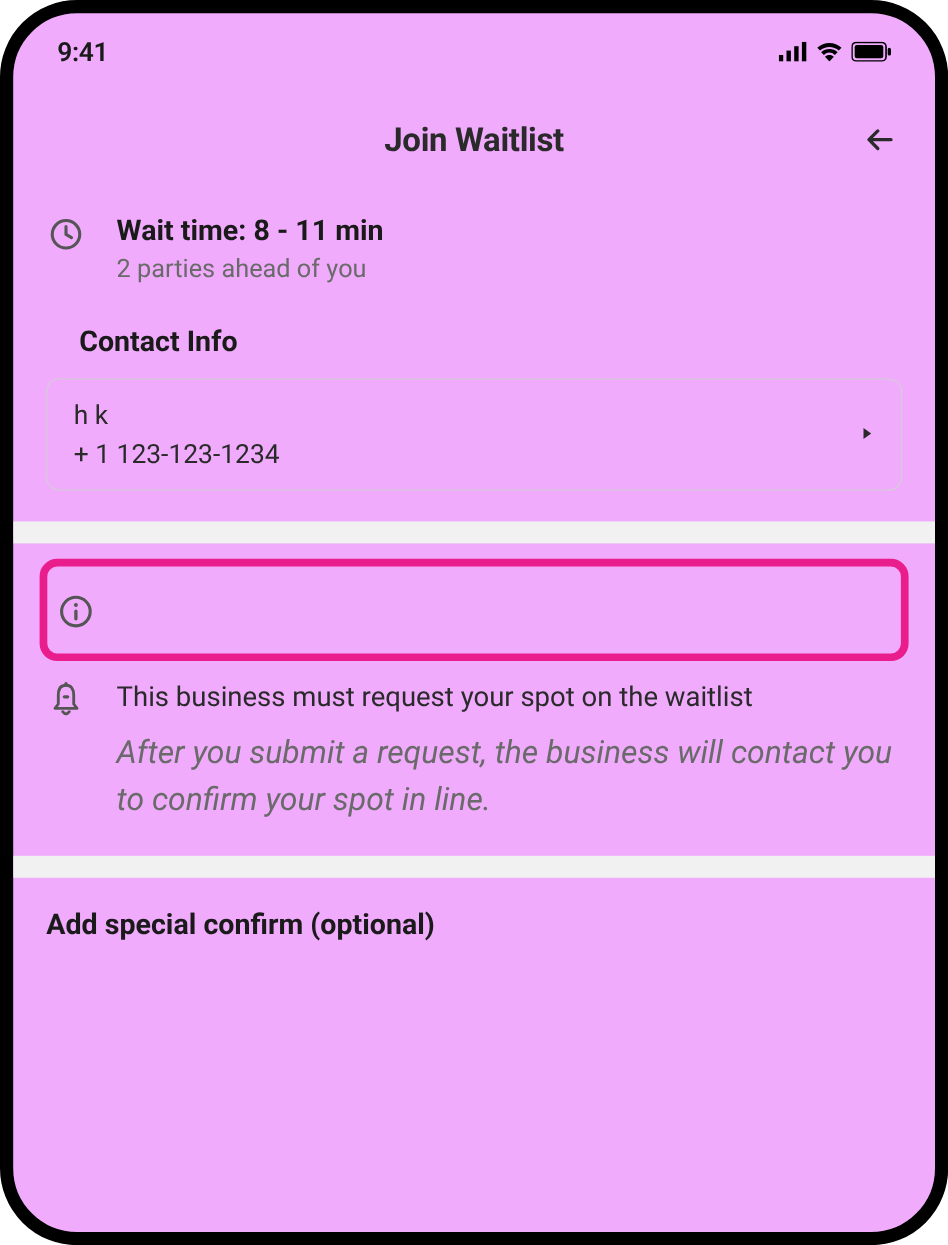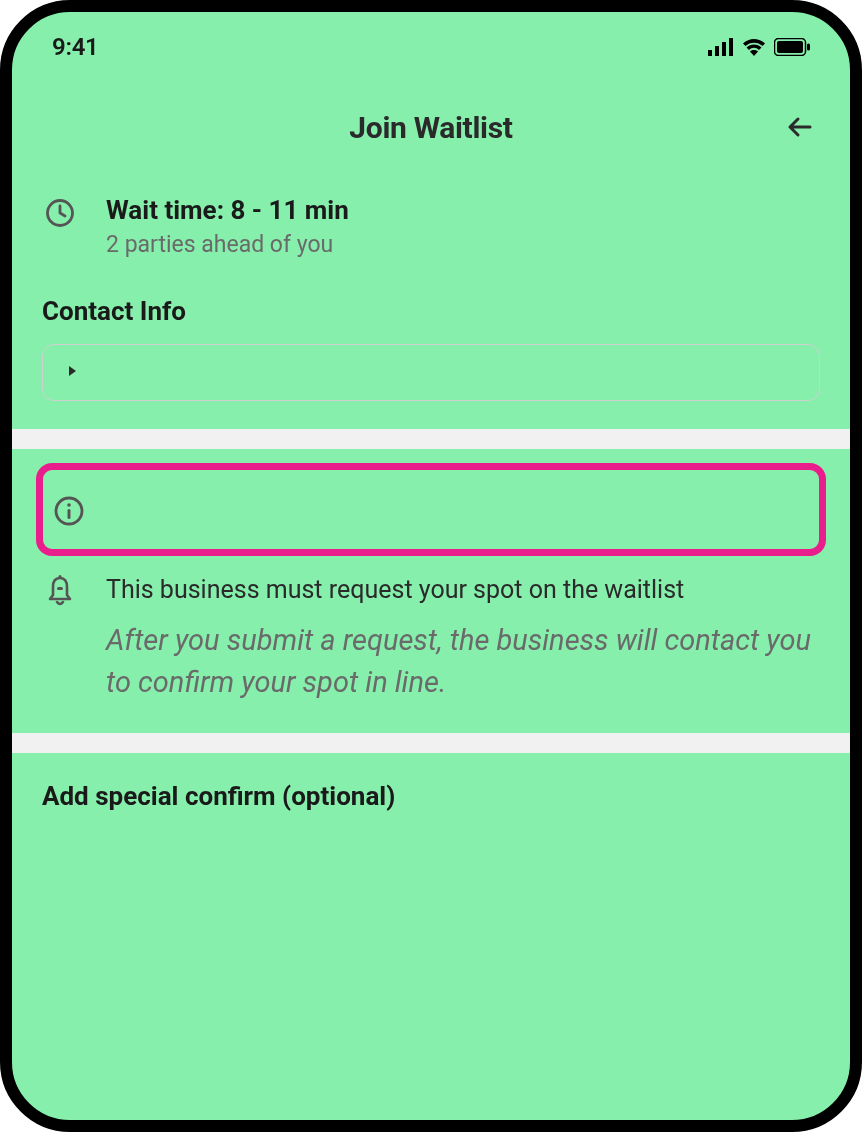--- a/index.html
+++ b/index.html
@@ -12,21 +12,21 @@
       background: #fff;
       width: 862px;
       height: 1132px;
       overflow: hidden;
     }
     .device-frame {
       width: 862px;
       height: 1132px;
       border: 12px solid #000;
       border-radius: 70px;
-      background: #86efac;
+      background: #f0abfc;
       overflow: hidden;
       position: relative;
     }
     .status-bar {
       display: flex;
       justify-content: space-between;
       align-items: center;
       padding: 18px 40px 8px 40px;
       height: 60px;
     }
@@ -98,20 +98,21 @@
     .info-sub {
       font-size: 23px;
       color: #6a6a6a;
     }
     .section-label {
       font-size: 26px;
       font-weight: 700;
       color: #1a1a1a;
       margin-top: 20px;
       margin-bottom: 18px;
+      margin-left: 30px;
     }
     .contact-card {
       border: 1.5px solid #d0d0d0;
       border-radius: 12px;
       padding: 18px 24px;
       display: flex;
       align-items: center;
       justify-content: space-between;
       cursor: pointer;
     }
@@ -231,20 +232,24 @@
       </div>
       <div class="info-text">
         <div class="info-title">Wait time: 8 - 11 min</div>
         <div class="info-sub">2 parties ahead of you</div>
       </div>
     </div>
 
     <div class="section-label">Contact Info</div>
 
     <div class="contact-card">
+      <div class="contact-left">
+        <div class="contact-name">h k</div>
+        <div class="contact-phone">+ 1 123-123-1234</div>
+      </div>
       <span>
         <svg width="12" height="14" viewBox="0 0 12 14">
             <path d="M2 2 L9 7 L2 12 Z" fill="#2a2a2a"></path>
           </svg>
       </span>
     </div>
 
     <div class="section-spacer"></div>
 
     <div class="highlight-box">

